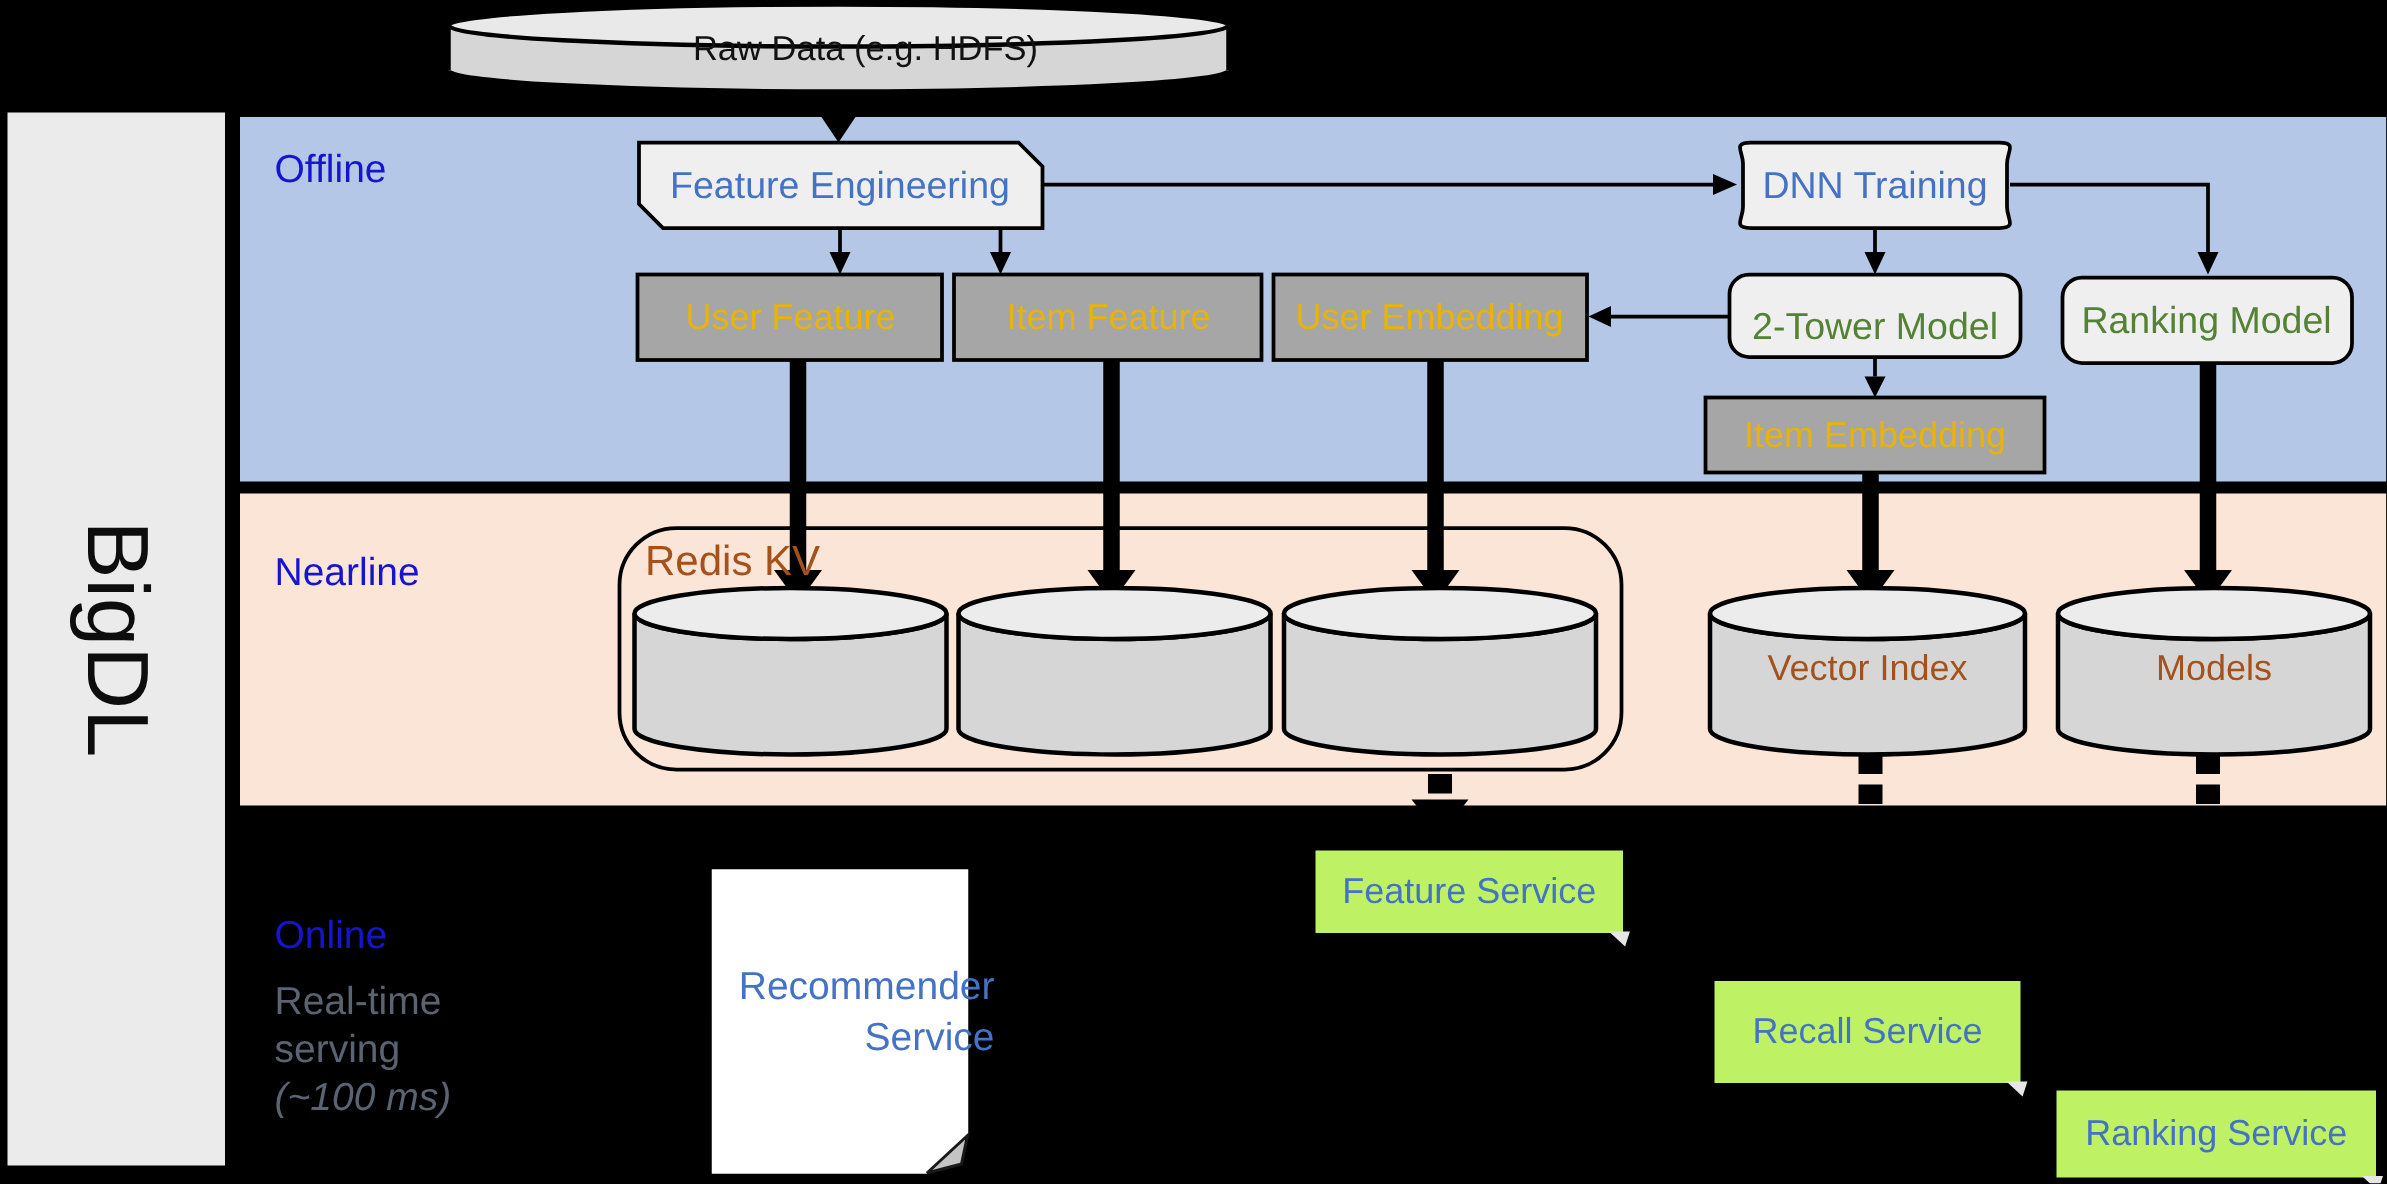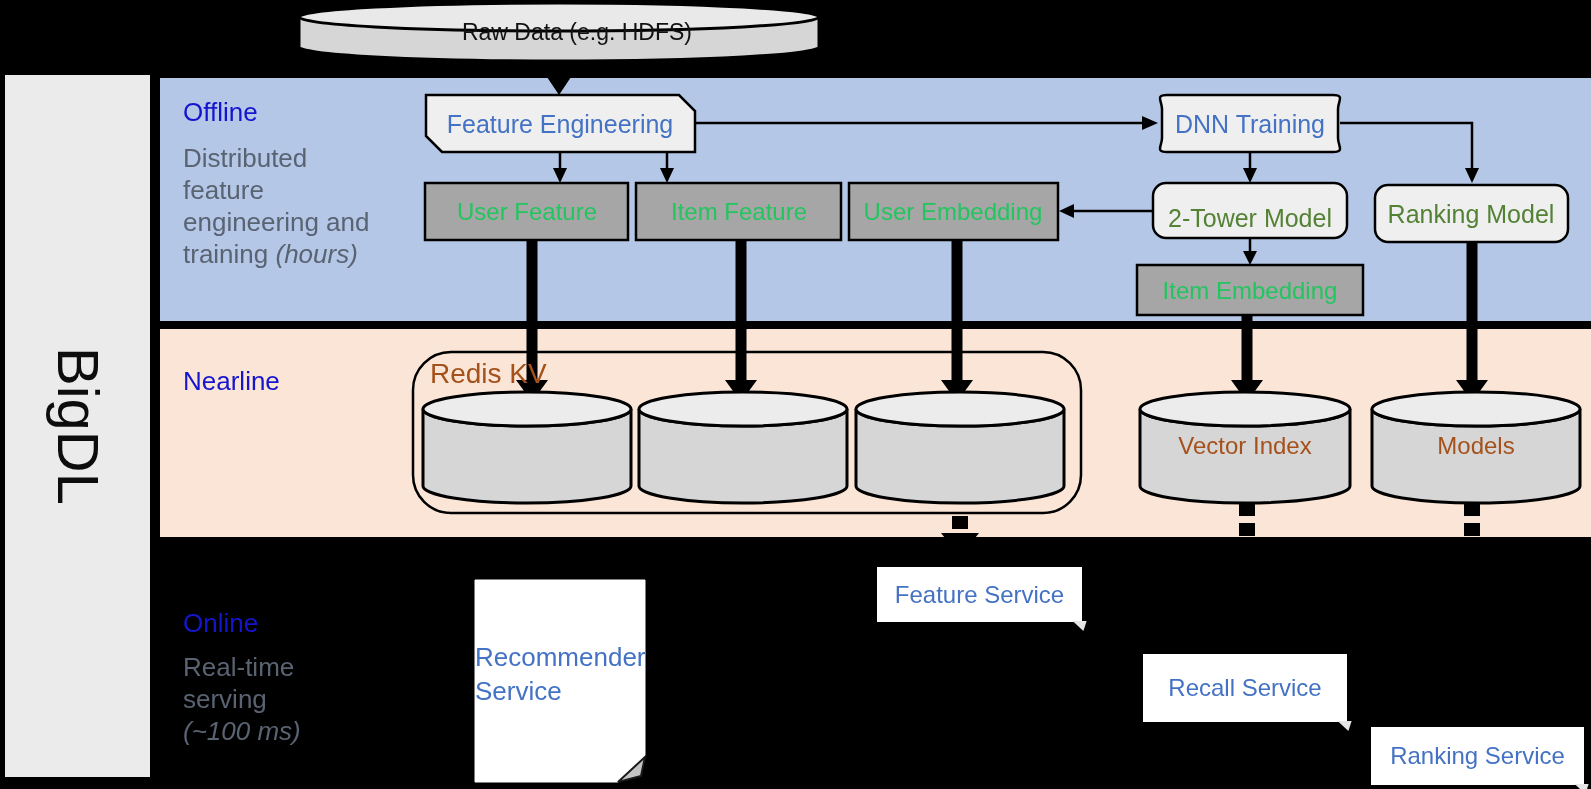--- a/index.html
+++ b/index.html
@@ -12,42 +12,42 @@
   .band.nearline{top:329px;height:208px;background:#fbe5d6;}
   .bigdl-bar{position:absolute;left:5px;top:75px;width:145px;height:702px;background:#ebebeb;z-index:2;}
   .bigdl-text{
     position:absolute;left:50%;top:50%;
     transform:translate(-50%,-50%) rotate(90deg);
     font-size:58px;color:#0d0d0d;white-space:nowrap;
   }
   svg.shapes{position:absolute;left:0;top:0;z-index:2;}
   .lbl{position:absolute;z-index:3;white-space:nowrap;}
   .lbl.center{transform:translateX(-50%);text-align:center;}
-  .node-dark{font-size:24px;color:#22c55e;}
+  .node-dark{font-size:24px;color:#eab308;}
   .node-blue{font-size:25px;color:#4472c4;}
   .node-green{font-size:25px;color:#548235;}
   .node-brown{font-size:24px;color:#a4511b;}
   .raw-label{font-size:23px;color:#111;}
   .redis-label{font-size:28px;color:#a4511b;}
   .band-title{font-size:26px;color:#1515cf;}
   .band-desc{font-size:26px;color:#5a6372;line-height:32px;}
   .band-desc .it{font-style:italic;}
   .band-block{position:absolute;left:183px;z-index:3;}
   .svc-box{
-    position:absolute;z-index:3;background:#ffffff;color:#4472c4;font-size:24px;
+    position:absolute;z-index:3;background:#bef264;color:#4472c4;font-size:24px;
     display:flex;align-items:center;justify-content:center;white-space:nowrap;
   }
   .svc-fold{
     position:absolute;right:-3px;bottom:-9px;width:0;height:0;
     border-top:10px solid #e6e6e6;border-left:14px solid transparent;
     transform:skewX(-18deg);
   }
   .rec-label{
     position:absolute;left:475px;top:640px;width:172px;z-index:3;
-    text-align:left;font-size:26px;line-height:34px;color:#4472c4;white-space:normal;
+    text-align:right;font-size:26px;line-height:34px;color:#4472c4;white-space:normal;padding-left:16px;
   }
 </style>
 </head>
 <body>
 
 <div class="stage">
 
   <div class="band offline"></div>
   <div class="band nearline"></div>
 
@@ -175,26 +175,20 @@
     <g>
       <polygon points="475,580 645,580 645,757 618,782 475,782" fill="#ffffff" stroke="#ffffff" stroke-width="1"></polygon>
       <polygon points="645,757 618,782 641,776" fill="#c4c4c4" stroke="#1a1a1a" stroke-width="2"></polygon>
     </g>
   </svg>
 
   <div class="lbl center raw-label" style="left:559px;top:19px;margin-left:18px;">Raw Data (e.g. HDFS)</div>
 
   <div class="band-block" style="top:97px;">
     <div class="band-title">Offline</div>
-    <div class="band-desc" style="margin-top:14px;">
-      <div>Distributed</div>
-      <div>feature</div>
-      <div>engineering and</div>
-      <div><span>training </span><span class="it">(hours)</span></div>
-    </div>
   </div>
 
   <div class="band-block" style="top:366px;">
     <div class="band-title">Nearline</div>
   </div>
 
   <div class="band-block" style="top:608px;">
     <div class="band-title">Online</div>
     <div class="band-desc" style="margin-top:12px;">
       <div>Real-time</div>

